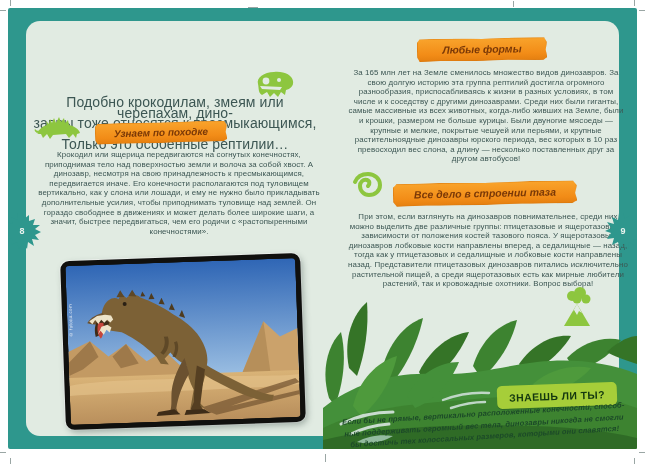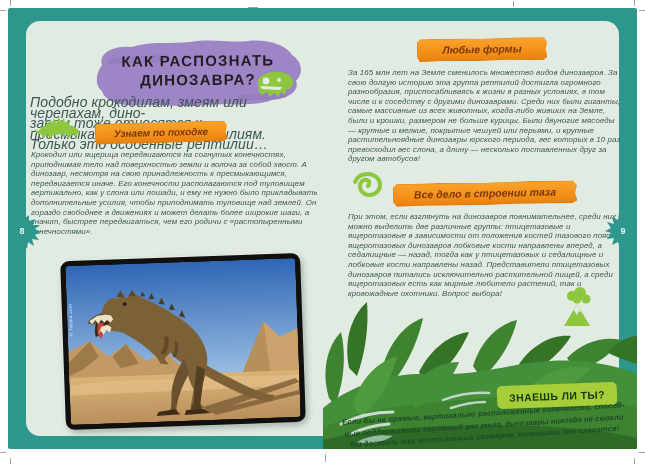--- a/index.html
+++ b/index.html
@@ -6,21 +6,21 @@
   html,body { width:645px; height:464px; background:#ffffff; font-family:"Liberation Sans", sans-serif; overflow:hidden; }
   .stage { position:relative; width:645px; height:464px; background:#fff; }
 
   
   .crop { position:absolute; background:#9aa6a4; }
 
   .spread { position:absolute; left:8px; top:8px; width:629px; height:441px; background:#2E978D; border-radius:2px; overflow:hidden; }
   .panel  { position:absolute; left:18px; top:13px; width:593px; height:415px; background:#E1EBE2; border-radius:14px; }
 
   
-  .para { position:absolute; font-size:7.9px; line-height:9.6px; color:#3C5653; text-align:left; letter-spacing:0.1px;font-style:italic; }
+  .para { position:absolute; font-size:7.9px; line-height:9.6px; color:#3C5653; text-align:center; letter-spacing:0.1px; }
   .pre  { white-space:pre-line; }
 
   
   .title-wrap { position:absolute; left:80px; top:27px; width:222px; height:76px; }
   .title-wrap svg { position:absolute; left:0; top:0; }
   .title-text { position:absolute; left:10px; top:16px; width:200px; text-align:center;
     font-weight:bold; font-size:15px; line-height:19px; color:#211c22; letter-spacing:1.2px;
     white-space:pre-line; transform:rotate(-0.5deg); }
 
   
@@ -66,28 +66,20 @@
   <div class="crop" style="left:513px;top:1px;width:1px;height:6px;"></div>
   <div class="crop" style="left:10px;top:458px;width:1px;height:6px;"></div>
   <div class="crop" style="left:0;top:452px;width:6px;height:1px;"></div>
   <div class="crop" style="left:634px;top:458px;width:1px;height:6px;"></div>
   <div class="crop" style="left:639px;top:452px;width:6px;height:1px;"></div>
   <div class="crop" style="left:325px;top:454px;width:1px;height:8px;"></div>
 
   <div class="spread">
     <div class="panel"></div>
 
-    <div class="title-wrap">
-      <svg width="222" height="76" viewBox="0 0 222 76">
-        <path fill="#9E85C5" d="M14,30 C10,18 26,10 44,12 C60,6 84,9 102,7 C124,3 142,8 160,6 C180,4 198,10 204,20 C214,26 216,38 208,46 C212,56 200,64 184,65 C166,72 140,68 118,70 C96,73 70,69 52,70 C34,72 16,66 14,56 C6,50 8,38 14,30 Z"></path>
-        <path fill="#8F76B8" opacity="0.5" d="M20,24 C40,20 60,22 80,19 L78,26 C56,28 36,27 22,30 Z M150,60 C170,58 190,60 200,52 L198,62 C184,66 164,64 150,66 Z"></path>
-      </svg>
-      <div class="title-text">КАК РАСПОЗНАТЬ
-ДИНОЗАВРА?</div>
-    </div>
 
     <span class="icon" style="left:244px;top:60px;">
       <svg width="44" height="36" viewBox="0 0 44 36">
         <path fill="#8DC63F" d="M6,16 C4,10 12,4 22,4 C32,3 40,7 41,13 C42,18 38,21 34,22 L33,27 L29,24 L26,29 L22,25 L18,29 L15,24 L10,27 C6,25 7,20 6,16 Z"></path>
         <circle cx="14" cy="13" r="3.4" fill="#E1EBE2"></circle>
         <circle cx="27" cy="12" r="2" fill="#E1EBE2"></circle>
         <path fill="#E1EBE2" d="M8,18 L30,19 L28,22 L10,21 Z"></path>
       </svg>
     </span>
 

